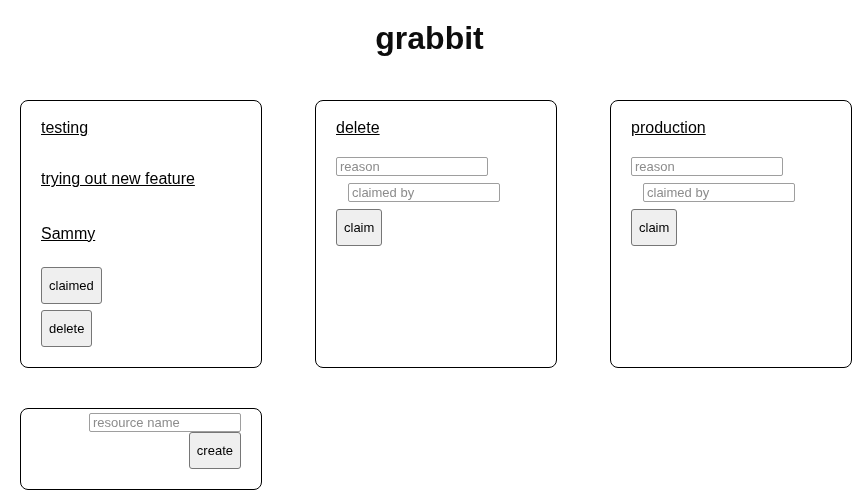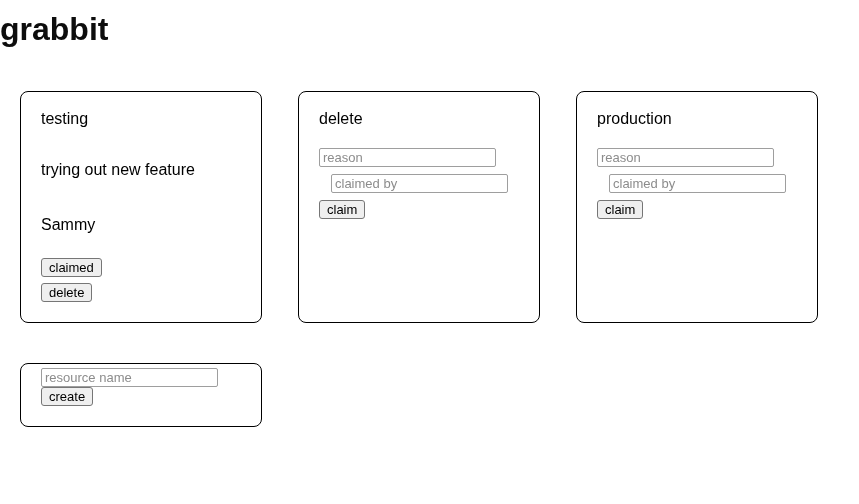--- a/index.html
+++ b/index.html
@@ -5,31 +5,33 @@
   * { box-sizing: border-box; }
   html, body {
     margin: 0; padding: 0;
     width: 859px; height: 504px;
     background: #ffffff;
     font-family: "Liberation Sans", sans-serif;
     color: #000000;
     overflow: hidden;
   }
   h1.page-title {
-    margin: 11px 0 0 0;
+    margin: 20px 0 0 0;
+    text-align: center;
     font-size: 32px;
     line-height: 36.8px;
     font-weight: 700;
     color: #0d0d0d;
   }
   .cards-row {
     display: flex;
     align-items: stretch;
-    gap: 36px;
+    gap: 53px;
     margin: 43px 0 0 20px;
+    text-decoration: underline;
   }
   .card {
     width: 242px;
     background: #ffffff;
     border: 1px solid #000000;
     border-radius: 8px;
     padding: 0 20px 20px 20px;
     display: flex;
     flex-direction: column;
     align-items: flex-start;
@@ -46,21 +48,21 @@
 
   .field { margin: 0; }
   .field-first   { margin-top: 20px; }
   .field-next    { margin-top: 7px; padding-left: 12px; }
   .btn-row       { margin: 0; }
   .btn-claim-row { margin-top: 7px; }
   .btn-release-row { margin-top: 24px; }
   .btn-delete-row  { margin-top: 6px; }
 
   input[type="text"] {
-    width: 177px;
+    width: 152px;
     height: 19px;
     font-family: "Liberation Sans", sans-serif;
     font-size: 13px;
     color: #000000;
     padding: 0 3px;
     border: 1px solid #9e9e9e;
     border-radius: 2px;
     background: #ffffff;
     outline: none;
   }
@@ -69,32 +71,32 @@
     opacity: 1;
   }
   button {
     font-family: "Liberation Sans", sans-serif;
     font-size: 13px;
     line-height: 15px;
     color: #000000;
     background: #efefef;
     border: 1px solid #767676;
     border-radius: 3px;
-    padding: 1px 7px;
+    padding: 10px 7px;
     cursor: pointer;
   }
   .create-card {
     margin: 40px 0 0 20px;
     width: 242px;
     border: 1px solid #000000;
     border-radius: 8px;
     padding: 0 20px 20px 20px;
     display: flex;
     flex-direction: column;
-    align-items: flex-start;
+    align-items: flex-end;
     background: #ffffff;
   }
   .create-field { margin-top: 4px; }
   .btn-create-row { }
 </style>
 </head>
 <body>
 
 <h1 class="page-title">grabbit</h1>
 

